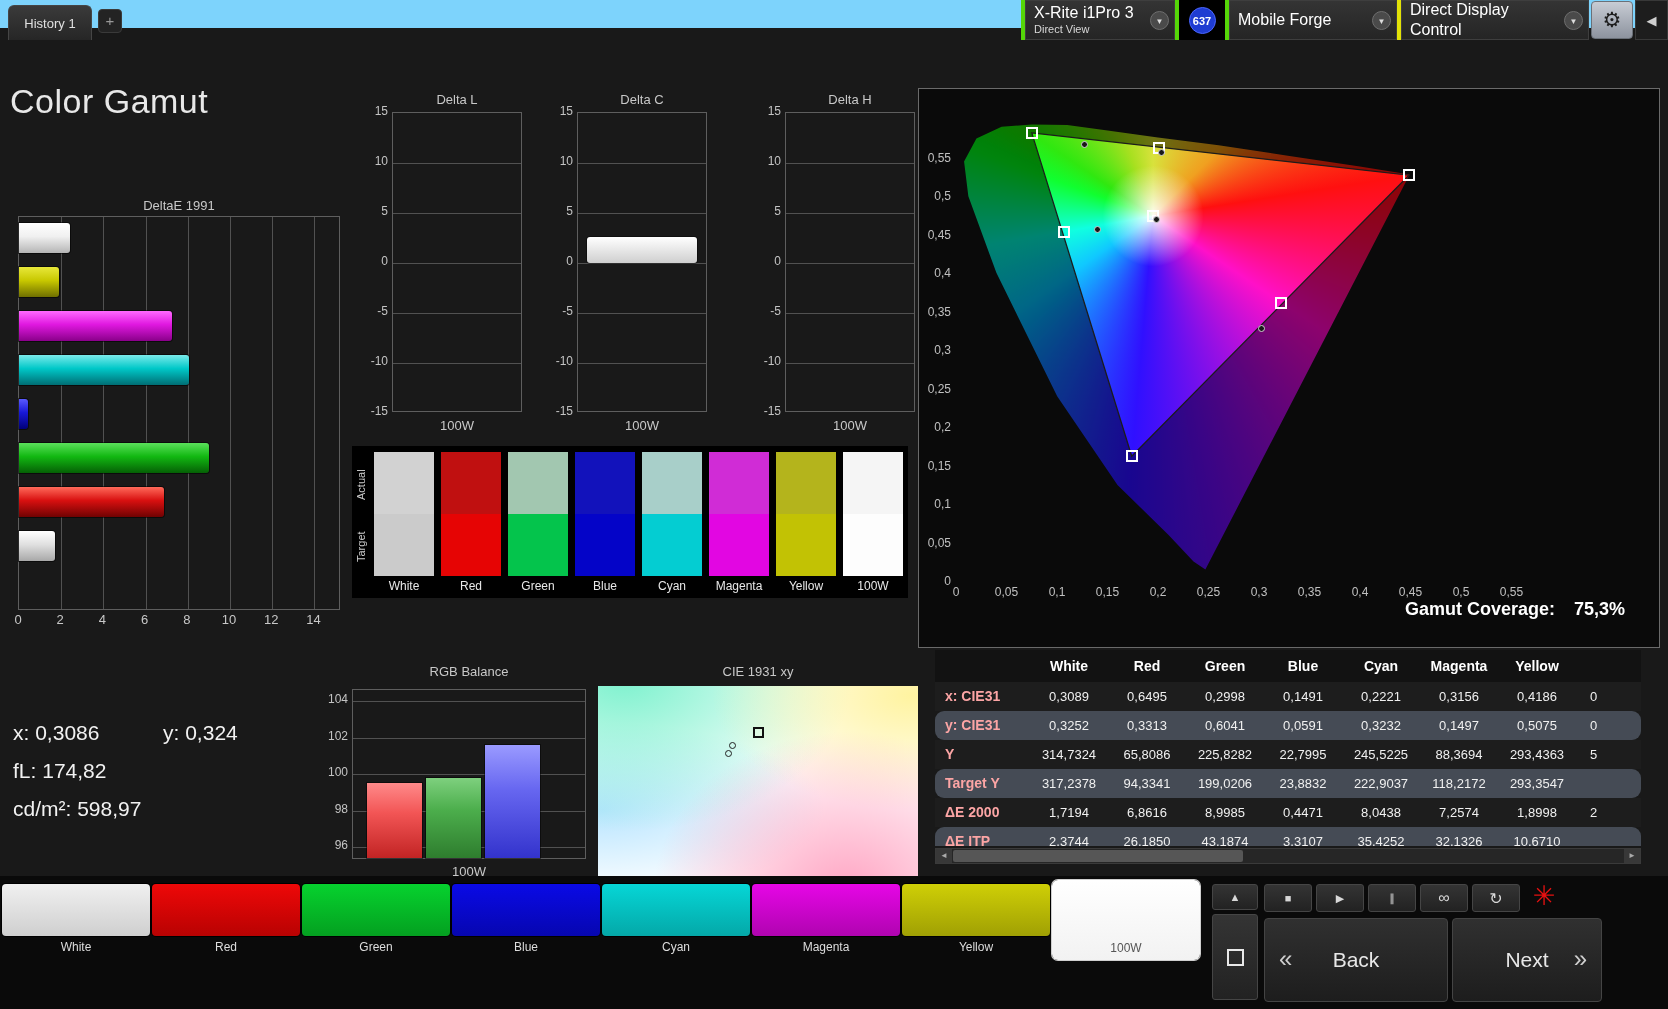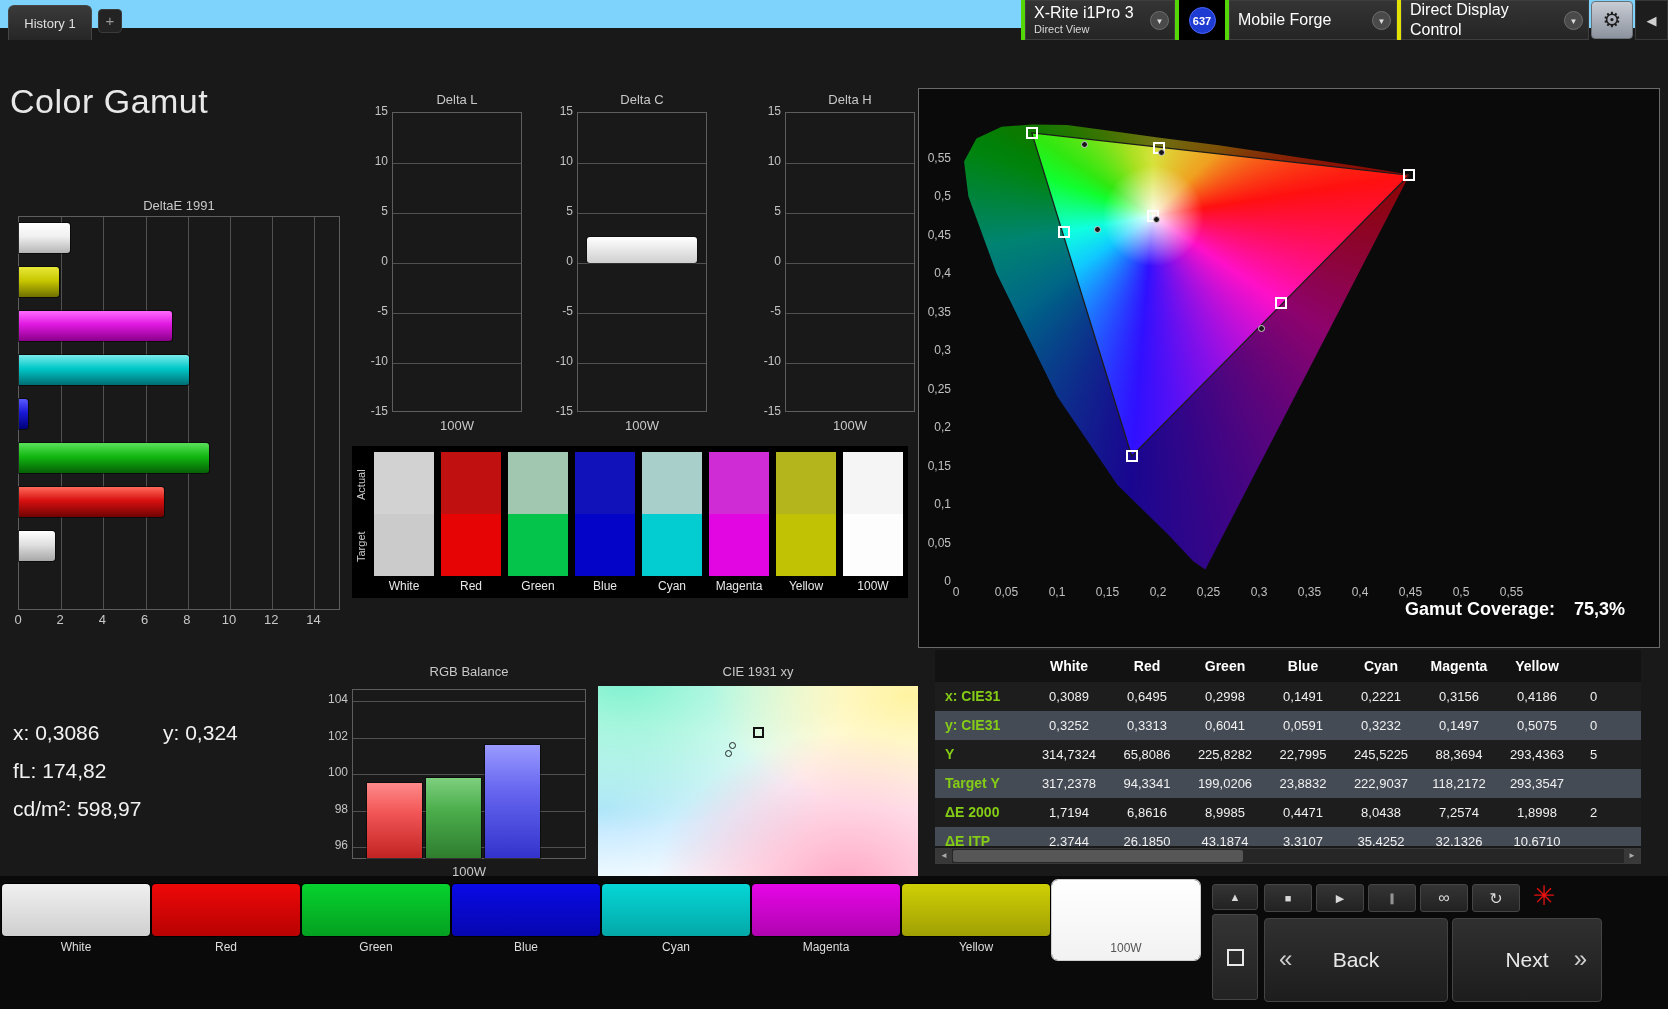--- a/index.html
+++ b/index.html
@@ -97,22 +97,22 @@
       #ffffff;}
   .sq31{position:absolute;width:11px;height:11px;border:2px solid #111;box-sizing:border-box;}
   .dot31{position:absolute;width:7px;height:7px;border-radius:50%;border:1px solid #222;box-sizing:border-box;}
 
   
   #table{position:absolute;left:935px;top:650px;width:706px;height:216px;}
   .tbl-head{display:flex;height:32px;line-height:32px;background:#121212;}
   .tbl-body{height:164px;overflow:hidden;}
   .tbl-row{display:flex;height:29px;line-height:29px;}
   .r-dark{background:#1d1d1d;}
-  .r-light{background:#454b55;}
-  .c-lab{width:95px;font-weight:bold;font-size:14px;color:#84cc16;padding-left:10px;box-sizing:border-box;}
+  .r-light{background:#454b55;border-radius:9px;}
+  .c-lab{width:95px;font-weight:bold;font-size:14px;color:#fca5a5;padding-left:10px;box-sizing:border-box;}
   .c-h{width:78px;text-align:center;font-weight:bold;font-size:14px;color:#fff;}
   .c-v{width:78px;text-align:center;font-size:13px;color:#f0f0f0;overflow:hidden;white-space:nowrap;}
   .c-clip{flex:1;font-size:13px;color:#f0f0f0;padding-left:14px;overflow:hidden;white-space:nowrap;}
   #tbl-hscroll{position:absolute;left:0;top:198px;width:706px;height:16px;background:#262626;border:1px solid #3a3a3a;box-sizing:border-box;}
   .scr-btn{position:absolute;top:0;width:16px;height:14px;background:#383838;color:#aaa;font-size:8px;text-align:center;line-height:14px;}
   #tbl-thumb{position:absolute;left:17px;top:1px;width:290px;height:12px;background:#565656;border-radius:2px;}
 
   
   #bottom-strip{position:absolute;left:0;top:876px;width:1668px;height:133px;background:#0a0a0a;}
   .patch{position:absolute;top:8px;width:148px;height:52px;border-radius:4px;box-shadow:0 0 0 1px #000;}

